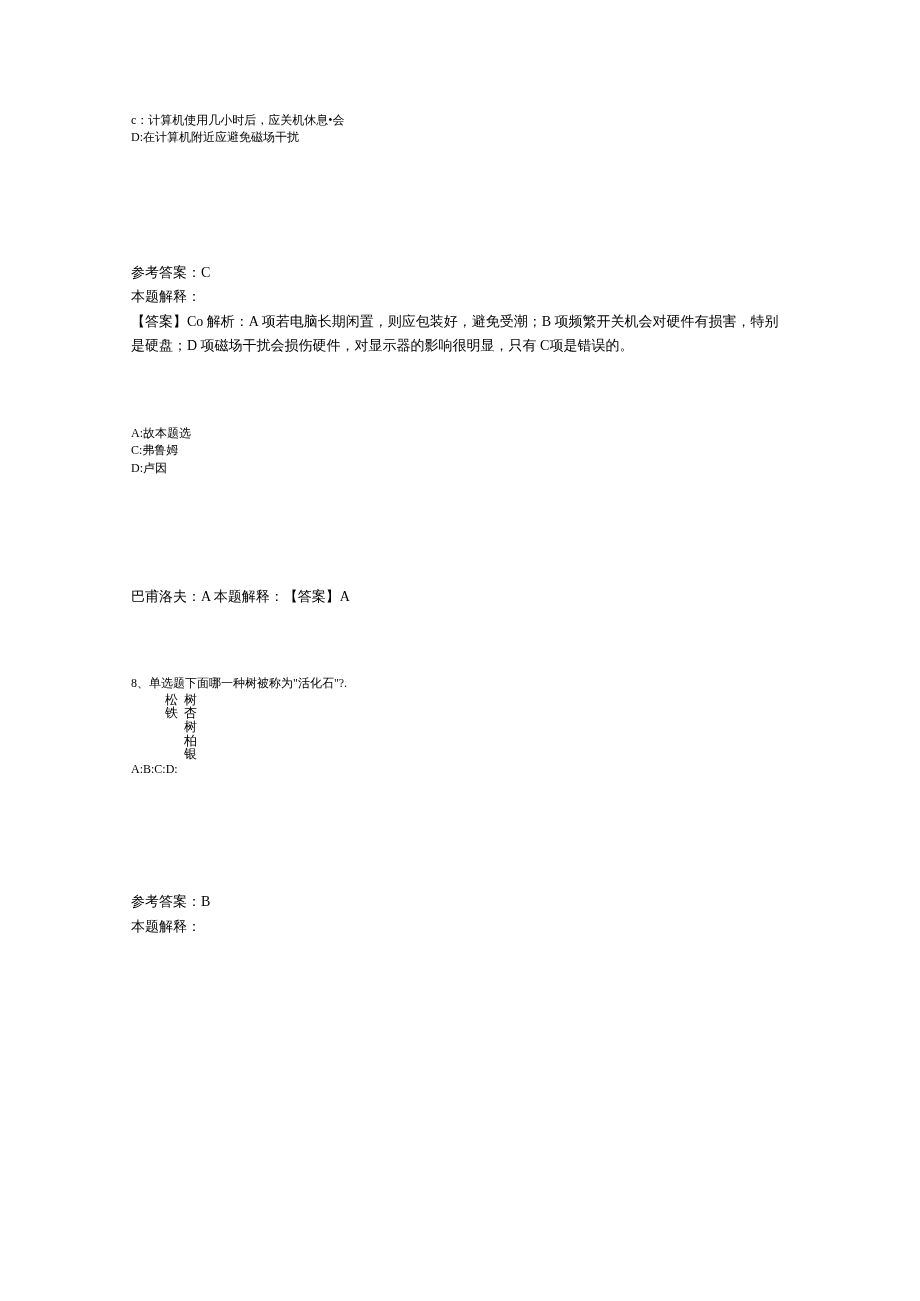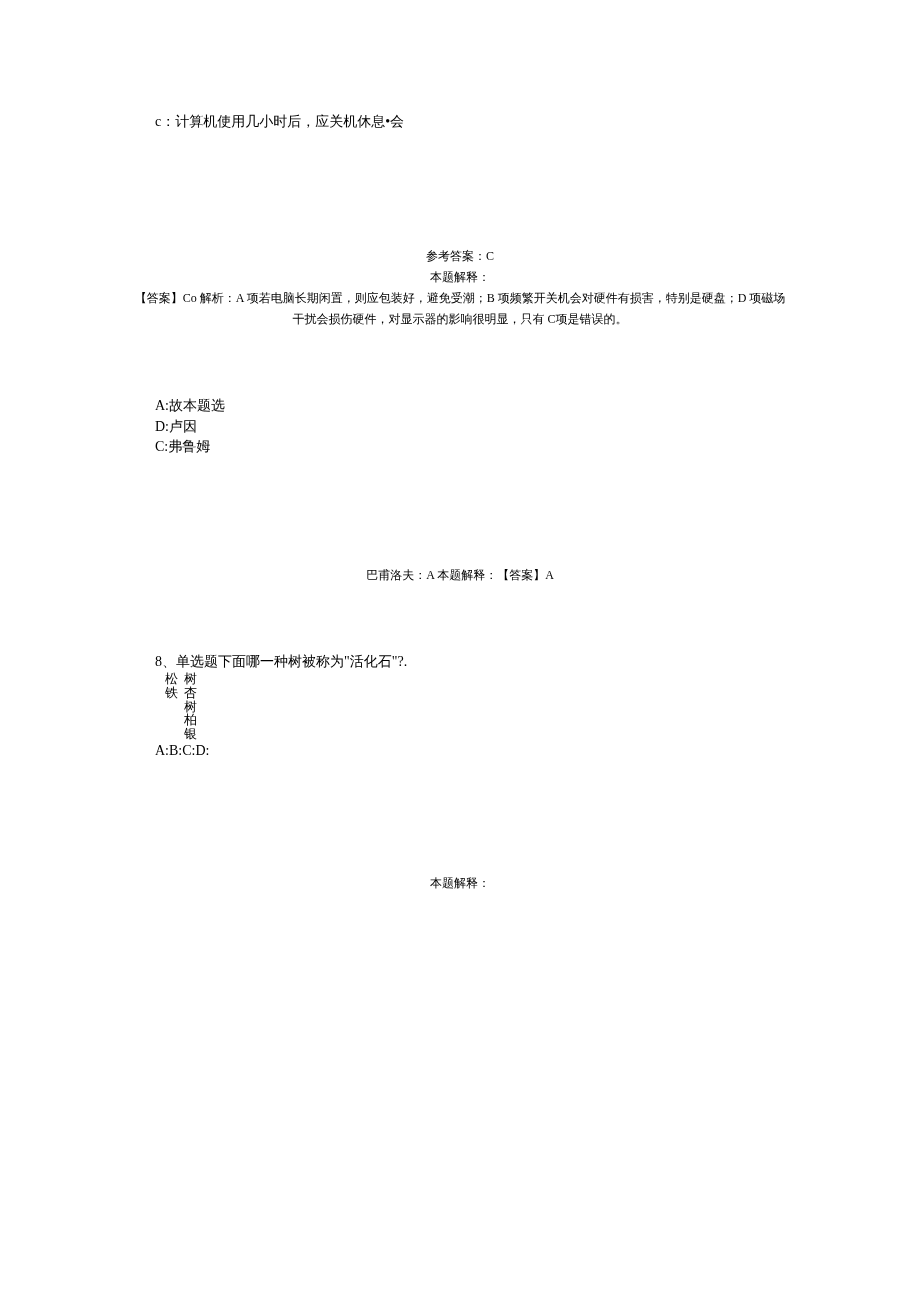--- a/index.html
+++ b/index.html
@@ -12,28 +12,26 @@
   }
   .page {
     width: 920px;
     min-height: 1301px;
     padding: 112px 131px 60px 131px;
     box-sizing: border-box;
     font-size: 14px;
     line-height: 1.45;
   }
   .small {
-    font-size: 14px;
+    font-size: 12px;
     line-height: 1.45;
-    margin-left: 24px;
   }
   .big {
-    font-size: 12px;
+    font-size: 14px;
     line-height: 1.75;
-    text-align: center;
   }
   .gap-xl { height: 114px; }
   .gap-l  { height: 66px; }
   .gap-lg2 { height: 108px; }
   .gap-lg3 { height: 112px; }
   .q8-vert {
     display: flex;
     flex-direction: row;
     margin-left: 34px;
     font-size: 13px;
@@ -51,32 +49,33 @@
   .alt-shift {
     margin-left: 7px;
   }
 </style>
 </head>
 <body>
 
 <div class="page">
 
   <div class="small">c：计算机使用几小时后，应关机休息•会</div>
+  <div class="small">D:在计算机附近应避免磁场干扰</div>
 
   <div class="gap-xl"></div>
 
   <div class="big">参考答案：C</div>
   <div class="big">本题解释：</div>
   <div class="big">【答案】Co 解析：A 项若电脑长期闲置，则应包装好，避免受潮；B 项频繁开关机会对硬件有损害，特别是硬盘；D 项磁场干扰会损伤硬件，对显示器的影响很明显，只有 C项是错误的。</div>
 
   <div class="gap-l"></div>
 
   <div class="small">A:故本题选</div>
+  <div class="small">C:弗鲁姆</div>
   <div class="small">D:卢因</div>
-  <div class="small">C:弗鲁姆</div>
 
   <div class="gap-lg2"></div>
 
   <div class="big">巴甫洛夫：A 本题解释：【答案】A</div>
 
   <div class="gap-l"></div>
 
   <div class="small">8、单选题下面哪一种树被称为"活化石"?.</div>
 
   <div class="q8-vert">
@@ -90,15 +89,16 @@
       <span>树</span>
       <span>柏</span>
       <span>银</span>
     </div>
   </div>
 
   <div class="small">A:B:C:D:</div>
 
   <div class="gap-lg3"></div>
 
+  <div class="big">参考答案：B</div>
   <div class="big">本题解释：</div>
 
 </div>
 
 </body></html>

